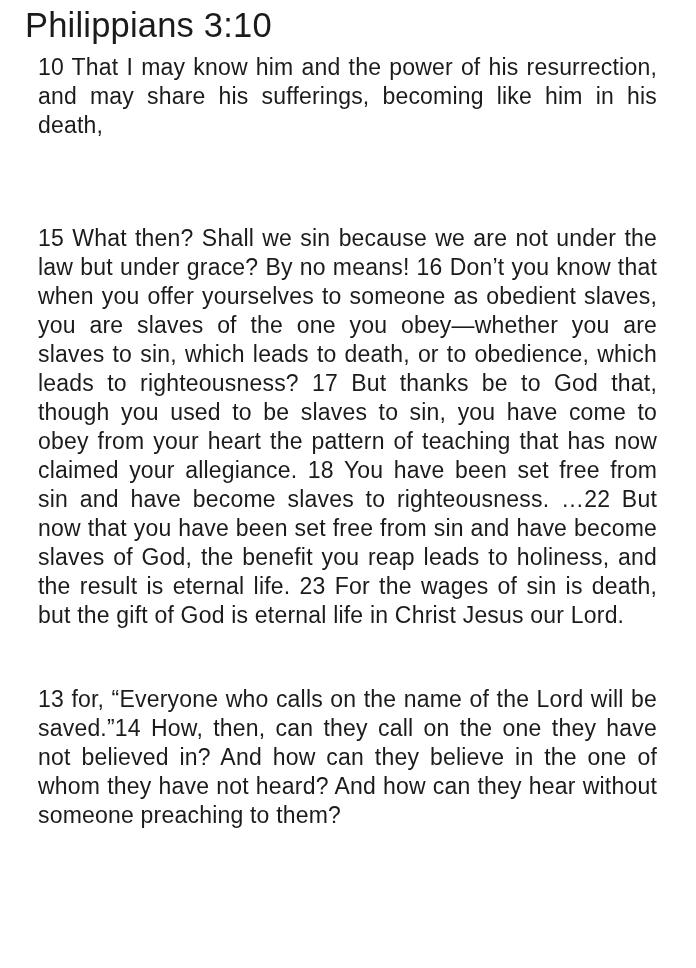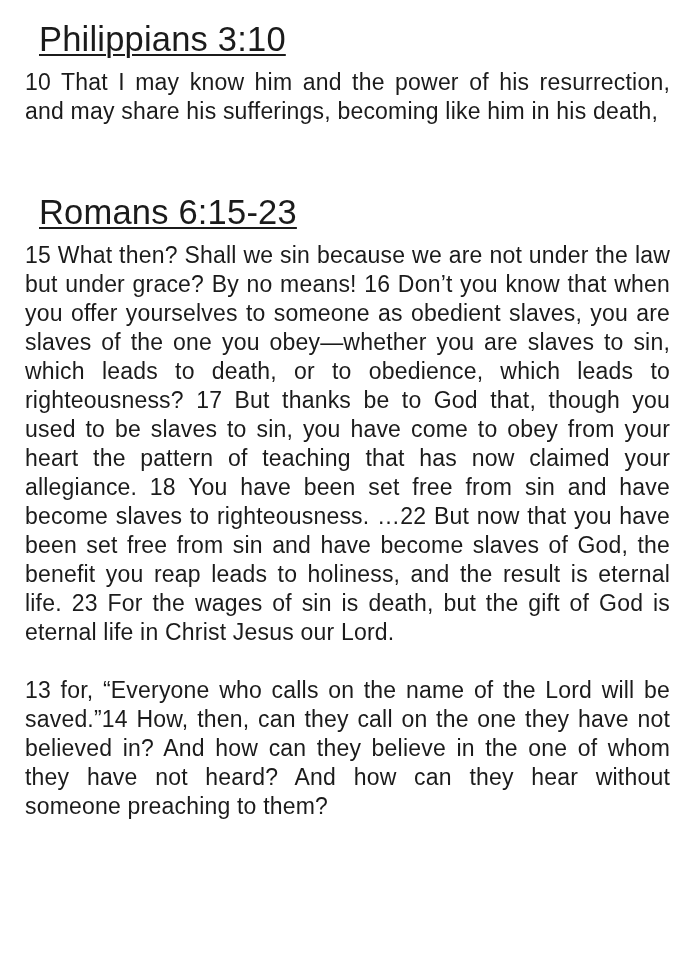--- a/index.html
+++ b/index.html
@@ -18,27 +18,26 @@
     width: 696px;
     height: 968px;
     padding: 11px 26px 0 25px;
     color: #1b1b1b;
     font-size: 23px;
     line-height: 29px;
     letter-spacing: 0.2px;
   }
   .heading {
     font-weight: 400;
-    text-decoration: underline;
     text-decoration-thickness: 1.5px;
     text-underline-offset: 3px;
-    margin: 14px;
+    margin: 0;
   }
   .para {
-    margin: 0;
+    margin: 13px;
     text-align: justify;
   }
   .spacer {
     height: 29px;
   }
 </style>
 </head>
 <body>
 
 <div class="page">
@@ -47,21 +46,20 @@
     <h2 class="heading">Philippians 3:10</h2>
     <p class="para">10 That I may know him and the power of his resurrection, and may share his sufferings, becoming like him in his death,</p>
   </section>
 
   <div class="spacer"></div>
 
 
   <div class="spacer"></div>
 
   <section>
-    <h2 class="heading">Romans 6:15-23</h2>
     <p class="para">15 What then? Shall we sin because we are not under the law but under grace? By no means! 16 Don’t you know that when you offer yourselves to someone as obedient slaves, you are slaves of the one you obey—whether you are slaves to sin, which leads to death, or to obedience, which leads to righteousness? 17 But thanks be to God that, though you used to be slaves to sin, you have come to obey from your heart the pattern of teaching that has now claimed your allegiance. 18 You have been set free from sin and have become slaves to righteousness. …22 But now that you have been set free from sin and have become slaves of God, the benefit you reap leads to holiness, and the result is eternal life. 23 For the wages of sin is death, but the gift of God is eternal life in Christ Jesus our Lord.</p>
   </section>
 
   <div class="spacer"></div>
 
   <section>
     <p class="para">13 for, “Everyone who calls on the name of the Lord will be saved.”14 How, then, can they call on the one they have not believed in? And how can they believe in the one of whom they have not heard? And how can they hear without someone preaching to them?</p>
   </section>
 
 </div>

